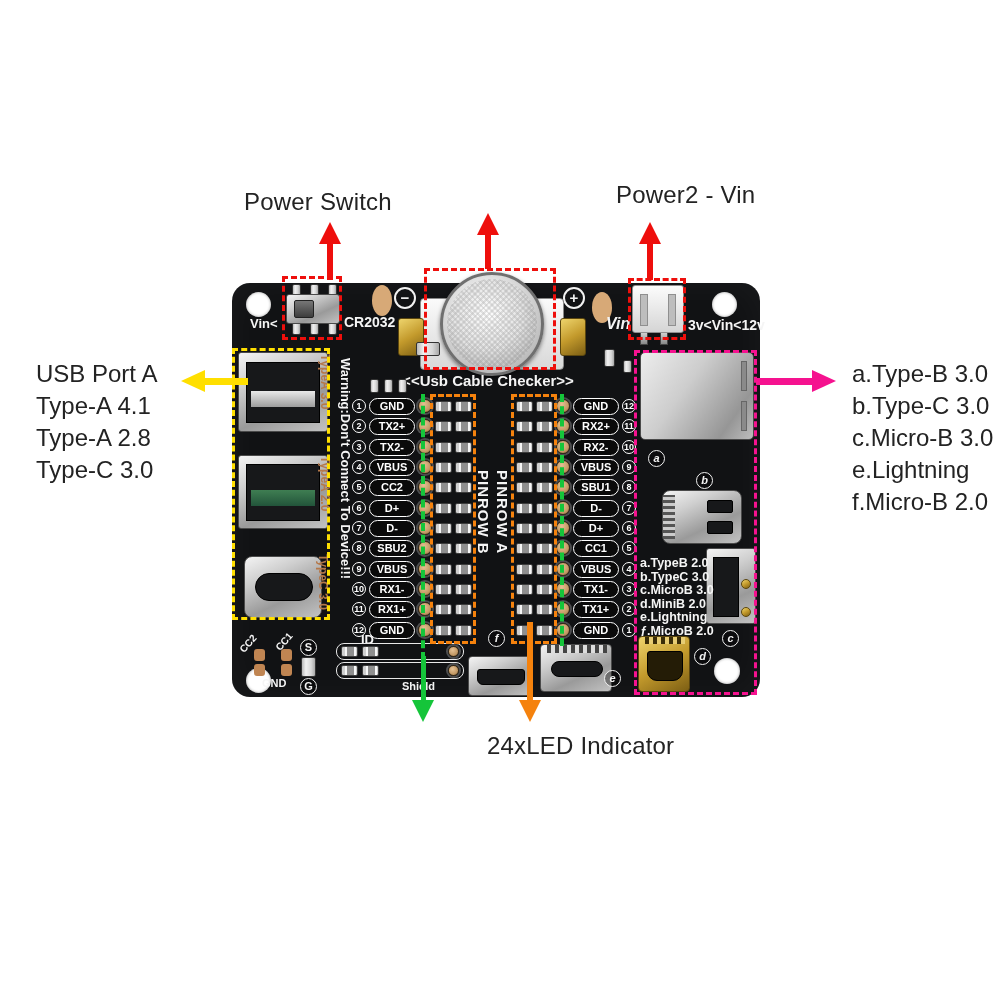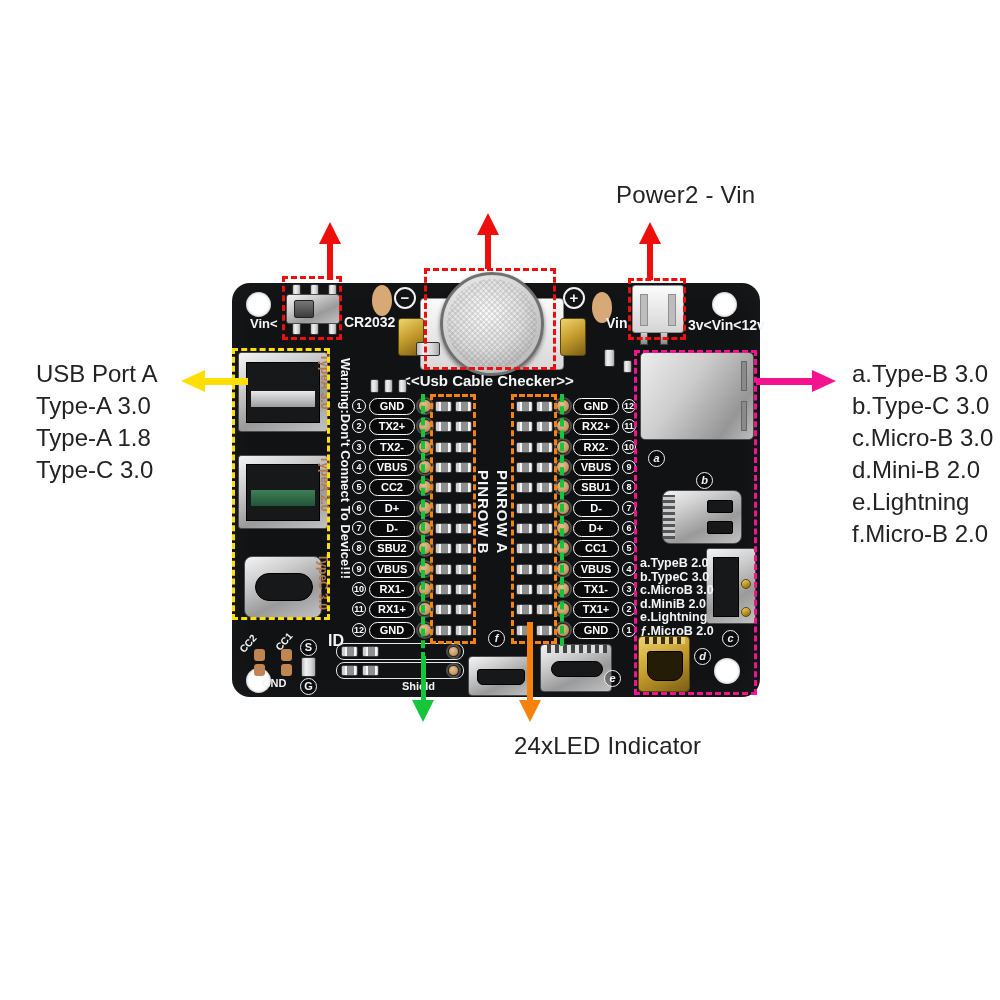--- a/index.html
+++ b/index.html
@@ -97,21 +97,21 @@
                            repeating-linear-gradient(-45deg,rgba(120,120,120,0.35) 0 2px,transparent 2px 4px);"></div>
   </div>
   <div class="btxt" style="left:488px;top:372px;font-size:15px;transform:translateX(-50%);">&lt;&lt;Usb Cable Checker&gt;&gt;</div>
 
   <div style="position:absolute;left:640px;top:330px;width:8px;height:15px;background:linear-gradient(#ddd,#888);border:1px solid #444;"></div>
   <div style="position:absolute;left:660px;top:330px;width:8px;height:15px;background:linear-gradient(#ddd,#888);border:1px solid #444;"></div>
   <div style="position:absolute;left:632px;top:285px;width:52px;height:48px;background:linear-gradient(#fcfcfc,#d5d5d5);border:1px solid #8f8f8f;border-radius:3px;">
     <div style="position:absolute;left:7px;top:8px;width:8px;height:32px;background:#bdbdbd;border:1px solid #8f8f8f;"></div>
     <div style="position:absolute;right:7px;top:8px;width:8px;height:32px;background:#bdbdbd;border:1px solid #8f8f8f;"></div>
   </div>
-  <div class="btxt" style="left:606px;top:315px;font-size:14px;">Vin</div>
+  <div class="btxt" style="left:606px;top:315px;font-size:16px;font-style:italic;">Vin</div>
   <div class="btxt" style="left:688px;top:317px;font-size:14px;">3v&lt;Vin&lt;12v</div>
 
   <div class="smd" style="left:416px;top:342px;width:24px;height:14px;"></div>
   <div class="smd" style="left:370px;top:379px;width:9px;height:14px;"></div>
   <div class="smd" style="left:384px;top:379px;width:9px;height:14px;"></div>
   <div class="smd" style="left:398px;top:379px;width:9px;height:14px;"></div>
   <div class="smd" style="left:604px;top:349px;width:11px;height:18px;"></div>
   <div class="smd" style="left:623px;top:360px;width:9px;height:13px;"></div>
 
   <div class="metal" style="left:238px;top:352px;width:90px;height:80px;border-radius:3px;">
@@ -342,21 +342,21 @@
   <div class="pad" style="left:254px;top:649px;width:11px;height:12px;"></div>
   <div class="pad" style="left:254px;top:664px;width:11px;height:12px;"></div>
   <div class="pad" style="left:281px;top:649px;width:11px;height:12px;"></div>
   <div class="pad" style="left:281px;top:664px;width:11px;height:12px;"></div>
   <div class="btxt" style="left:262px;top:677px;font-size:11px;">GND</div>
 
   <div class="mark" style="left:300px;top:639px;font-style:normal;"><span>S</span></div>
   <div class="smd" style="left:301px;top:657px;width:15px;height:20px;"></div>
   <div class="mark" style="left:300px;top:678px;font-style:normal;"><span>G</span></div>
 
-  <div class="btxt" style="left:328px;top:632px;font-size:16px;">ID</div>
+  <div class="btxt" style="left:361px;top:632px;font-size:13px;">ID</div>
   <div class="outline-box" style="left:336px;top:643px;width:128px;height:17px;">
     <span class="led"></span>
       <span class="led"></span>
     <span class="tp" style="width:11px;height:11px;margin-left:auto;"></span>
   </div>
   <div class="outline-box" style="left:336px;top:662px;width:128px;height:17px;">
     <span class="led"></span>
       <span class="led"></span>
     <span class="tp" style="width:11px;height:11px;margin-left:auto;"></span>
   </div>
@@ -384,33 +384,33 @@
 
   <div style="position:absolute;left:756px;top:378px;width:58px;height:7px;background:#f5128f;"></div>
   <div class="head-right" style="left:812px;top:370px;"></div>
 
   <div style="position:absolute;left:421px;top:656px;width:5px;height:46px;background:#15c53a;"></div>
   <div class="head-down" style="left:412px;top:700px;border-top-color:#15c53a;"></div>
 
   <div style="position:absolute;left:527px;top:622px;width:6px;height:80px;background:#f5820d;"></div>
   <div class="head-down" style="left:519px;top:700px;border-top-color:#f5820d;"></div>
 
+  <div class="ann" style="left:244px;top:188px;">Power Switch</div>
   <div class="ann" style="left:616px;top:181px;">Power2 - Vin</div>
 
   <div class="ann-list" style="left:36px;top:358px;">
     <div>USB Port A</div>
-    <div>Type-A 3.0</div>
-    <div>Type-A 1.8</div>
+    <div>Type-A 4.1</div>
+    <div>Type-A 2.8</div>
     <div>Type-C 3.0</div>
   </div>
 
   <div class="ann-list" style="left:852px;top:358px;">
     <div>a.Type-B 3.0</div>
     <div>b.Type-C 3.0</div>
     <div>c.Micro-B 3.0</div>
-    <div>d.Mini-B 2.0</div>
     <div>e.Lightning</div>
     <div>f.Micro-B 2.0</div>
   </div>
 
-  <div class="ann" style="left:487px;top:732px;margin-left:27px;">24xLED Indicator</div>
+  <div class="ann" style="left:487px;top:732px;">24xLED Indicator</div>
 
 </div>
 
 </body></html>

